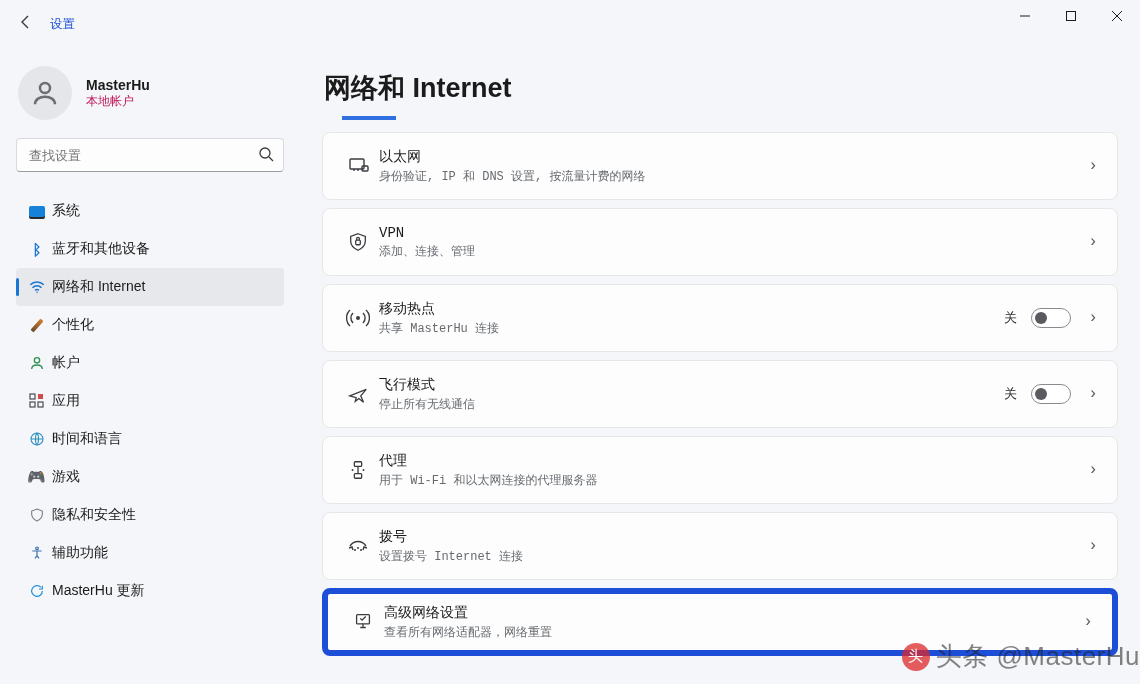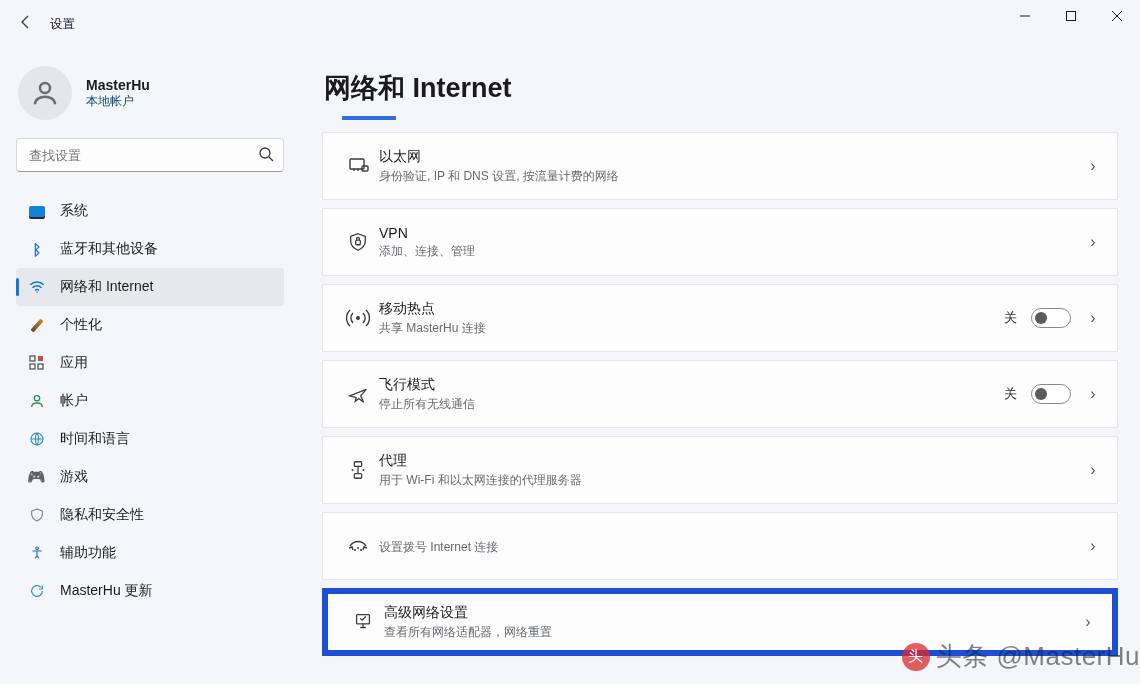--- a/index.html
+++ b/index.html
@@ -25,73 +25,74 @@
     position:relative;
   }
   *{box-sizing:border-box;}
 
   
   .titlebar{
     height:48px;display:flex;align-items:center;
     padding-left:14px;
   }
   .titlebar .back{width:24px;text-align:center;color:#3a3a3a;}
-  .titlebar .title{margin-left:12px;font-size:12.5px;color:#0f172a;}
+  .titlebar .title{margin-left:12px;font-size:12.5px;color:#1d4ed8;}
   .win-controls{position:absolute;top:0;right:0;display:flex;}
   .win-btn{width:46px;height:32px;display:flex;align-items:center;justify-content:center;}
   .win-btn svg{stroke:#1b1b1b;stroke-width:1;fill:none;}
 
   
   .wrap{display:flex;height:calc(100% - 48px);}
   .sidebar{width:300px;padding:0 16px 0 16px;position:relative;}
   .content{flex:1;padding:0 22px 0 22px;overflow:hidden;}
 
   
   .profile{display:flex;align-items:center;gap:14px;margin:18px 0 18px 2px;}
   .avatar{width:54px;height:54px;border-radius:50%;background:#e4e6ea;display:flex;align-items:center;justify-content:center;}
   .avatar svg{stroke:#6b6d73;stroke-width:2;fill:none;}
   .prof-name{font-size:14px;font-weight:600;}
-  .prof-sub{font-size:12px;color:#0c4a6e;}
+  .prof-sub{font-size:12px;color:#be185d;}
 
   
   .search{position:relative;margin:6px 0 20px;}
   .search input{
     width:100%;height:34px;border:1px solid #d8d9dd;border-bottom:1px solid #9c9ea2;
     border-radius:4px;background:#fdfdfe;padding:0 34px 0 12px;font-size:13px;
     outline:none;font-family:inherit;
   }
   .search .icon{position:absolute;right:10px;top:8px;color:#3c3d40;}
 
   
   .navlist{margin-top:6px;}
   .nav-item{
-    display:flex;align-items:center;gap:14px;height:38px;
+    display:flex;align-items:center;gap:6px;height:38px;
     padding:0 12px;border-radius:4px;font-size:14px;cursor:pointer;
     position:relative;
   }
   .nav-item.selected{background:var(--side-sel);}
   .nav-item.selected::before{
     content:"";position:absolute;left:0;top:10px;width:3px;height:18px;
     background:#1976d2;border-radius:3px;
   }
   .nav-icon{width:18px;height:18px;display:flex;align-items:center;justify-content:center;font-size:14px;}
 
   
   .page-title{font-size:27px;font-weight:600;margin:22px 0 8px 2px;}
   .top-accent{width:54px;height:6px;border-bottom:4px solid var(--accent);margin:2px 0 12px 20px;}
 
   
   .card-list{display:flex;flex-direction:column;gap:4px;margin-top:4px;}
   .card{
     background:var(--card);
     border:1px solid var(--card-border);
-    border-radius:0;
+    border-radius:8px;
     height:68px;
     display:flex;align-items:center;
     padding:0 16px 0 14px;
+    font-family:Liberation Mono, monospace;
   }
   .card + .card{margin-top:4px;}
   .card .ic{width:42px;display:flex;align-items:center;justify-content:center;color:#4a4b4f;}
   .card .ic svg{stroke:#3a3b3f;stroke-width:1.4;fill:none;}
   .card .txt{flex:1;min-width:0;}
   .card .ttl{font-size:14px;color:#1b1b1b;}
   .card .sub{font-size:12px;color:#666a6f;margin-top:2px;}
   .card .right{display:flex;align-items:center;gap:14px;}
   .toggle-label{font-size:13px;color:#2a2a2a;}
   .toggle{width:40px;height:20px;border-radius:10px;background:#fff;border:1px solid #8a8b8f;position:relative;}
@@ -183,37 +184,37 @@
           <span>网络和 Internet</span>
         </div>
         <div class="nav-item">
           <span class="nav-icon">
             <span style="display:inline-block;width:4px;height:15px;background:linear-gradient(#d08030,#6b4a2a);transform:rotate(42deg);border-radius:1px;"></span>
           </span>
           <span>个性化</span>
         </div>
         <div class="nav-item">
           <span class="nav-icon">
+            <svg width="16" height="16" viewBox="0 0 24 24" fill="none" stroke="#2f8f4f" stroke-width="2">
+              <circle cx="12" cy="8" r="4"></circle>
+              <path d="M4 21c0-4 4-6 8-6s8 2 8 6"></path>
+            </svg>
+          </span>
+          <span>帐户</span>
+        </div>
+        <div class="nav-item">
+          <span class="nav-icon">
             <svg width="16" height="16" viewBox="0 0 16 16" fill="none" stroke="#4a4b4f" stroke-width="1.2">
               <rect x="1" y="1" width="5" height="5"></rect>
               <rect x="9" y="1" width="5" height="5" fill="#d24a4a" stroke="none"></rect>
               <rect x="1" y="9" width="5" height="5"></rect>
               <rect x="9" y="9" width="5" height="5"></rect>
             </svg>
           </span>
           <span>应用</span>
-        </div>
-        <div class="nav-item">
-          <span class="nav-icon">
-            <svg width="16" height="16" viewBox="0 0 24 24" fill="none" stroke="#2f8f4f" stroke-width="2">
-              <circle cx="12" cy="8" r="4"></circle>
-              <path d="M4 21c0-4 4-6 8-6s8 2 8 6"></path>
-            </svg>
-          </span>
-          <span>帐户</span>
         </div>
         <div class="nav-item">
           <span class="nav-icon">
             <svg width="16" height="16" viewBox="0 0 24 24" fill="none" stroke="#2a8fbf" stroke-width="1.6">
               <circle cx="12" cy="12" r="9"></circle>
               <path d="M3 12h18M12 3c3 3 3 15 0 18M12 3c-3 3-3 15 0 18"></path>
             </svg>
           </span>
           <span>时间和语言</span>
         </div>
@@ -344,20 +345,21 @@
           <div class="ic">
             <svg width="24" height="24" viewBox="0 0 24 24" stroke="#3a3b3f" stroke-width="1.3" fill="none">
               <path d="M4 12c4-6 12-6 16 0"></path>
               <path d="M3 14l3-1 1 3M21 14l-3-1-1 3"></path>
               <circle cx="12" cy="14" r="1" fill="#3a3b3f" stroke="none"></circle>
               <circle cx="9" cy="16" r="1" fill="#3a3b3f" stroke="none"></circle>
               <circle cx="15" cy="16" r="1" fill="#3a3b3f" stroke="none"></circle>
             </svg>
           </div>
           <div class="txt">
+            <div class="ttl">拨号</div>
             <div class="sub">设置拨号 Internet 连接</div>
           </div>
           <div class="right">
             <span class="chev">›</span>
           </div>
         </div>
         <div class="card highlight">
           <div class="ic">
             <svg width="22" height="22" viewBox="0 0 24 24" stroke="#3a3b3f" stroke-width="1.3" fill="none">
               <rect x="5" y="4" width="14" height="10" rx="1"></rect>

